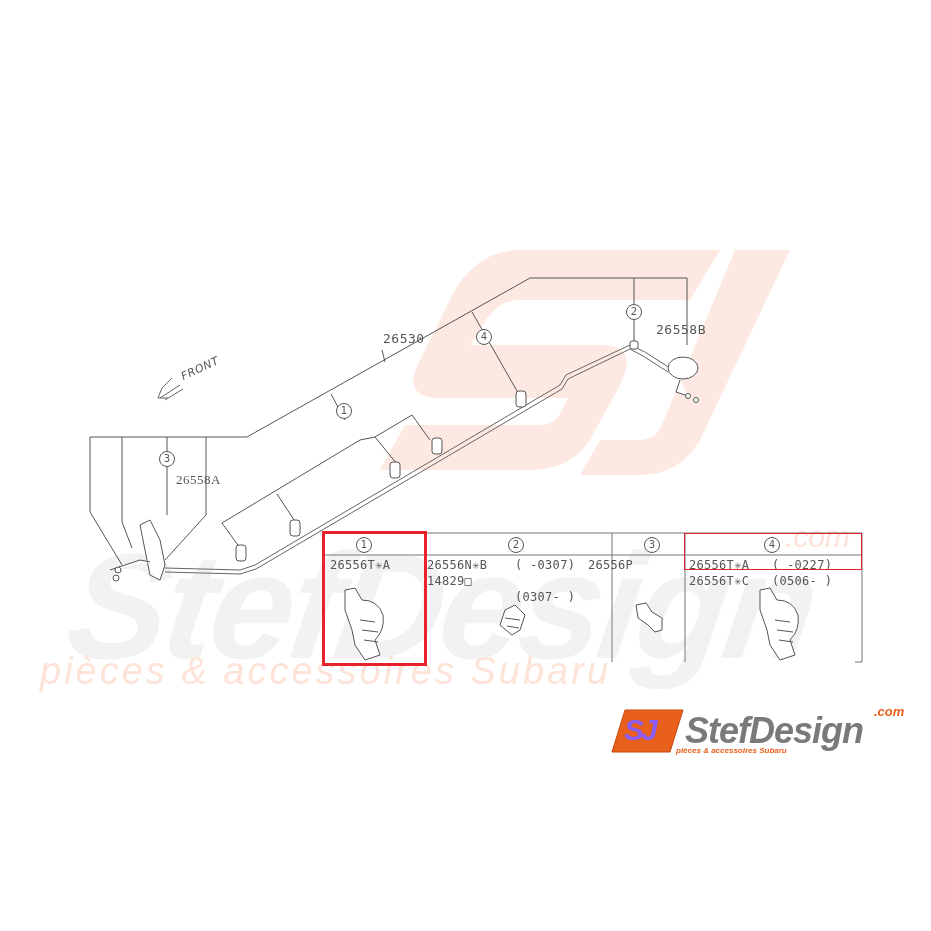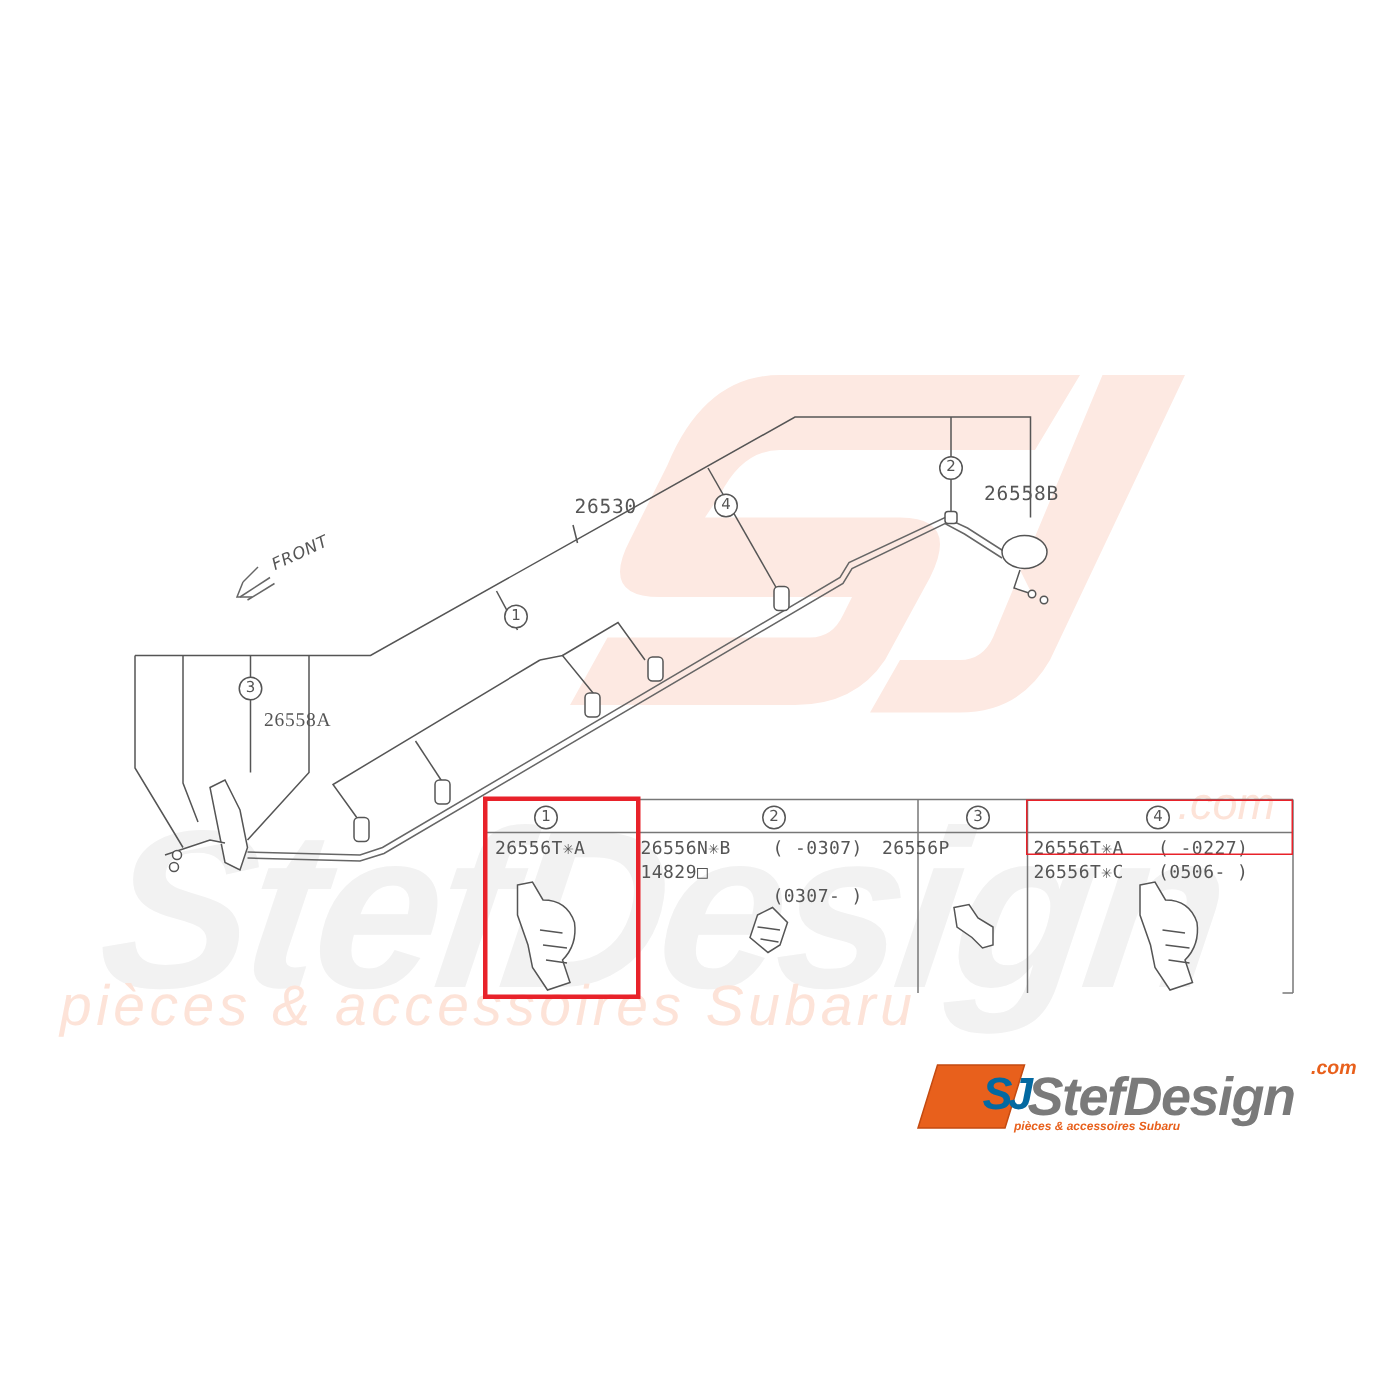--- a/index.html
+++ b/index.html
@@ -146,17 +146,17 @@
   <div class="parttxt" style="left:772px; top:574px;">(0506-    )</div>
 
   <div class="hl" style="left:322px; top:531px; width:105px; height:135px;"></div>
   <div class="hl-thin" style="left:684px; top:533px; width:178px; height:37px;"></div>
 </div>
 
 <div>
   <svg width="931" height="931">
     <path d="M625,710 L683,710 L670,752 L612,752 Z" fill="#e8601c" stroke="#c44a10" stroke-width="1"></path>
   </svg>
-  <div class="logo-text" style="left:655px; top:713px; font-size:30px; color:#0369a1; letter-spacing:-3px;">SJ</div>
+  <div class="logo-text" style="left:624px; top:713px; font-size:30px; color:#8b5cf6; letter-spacing:-3px;">SJ</div>
   <div class="logo-text" style="left:685px; top:710px; font-size:36px; color:#7a7a7a; letter-spacing:-1px;">StefDesign</div>
   <div class="logo-text" style="left:874px; top:704px; font-size:13px; color:#e8601c;">.com</div>
   <div class="logo-text" style="left:676px; top:746px; font-size:8px; color:#e8601c; font-weight:bold;">pièces &amp; accessoires Subaru</div>
 </div>
 
 </body></html>

